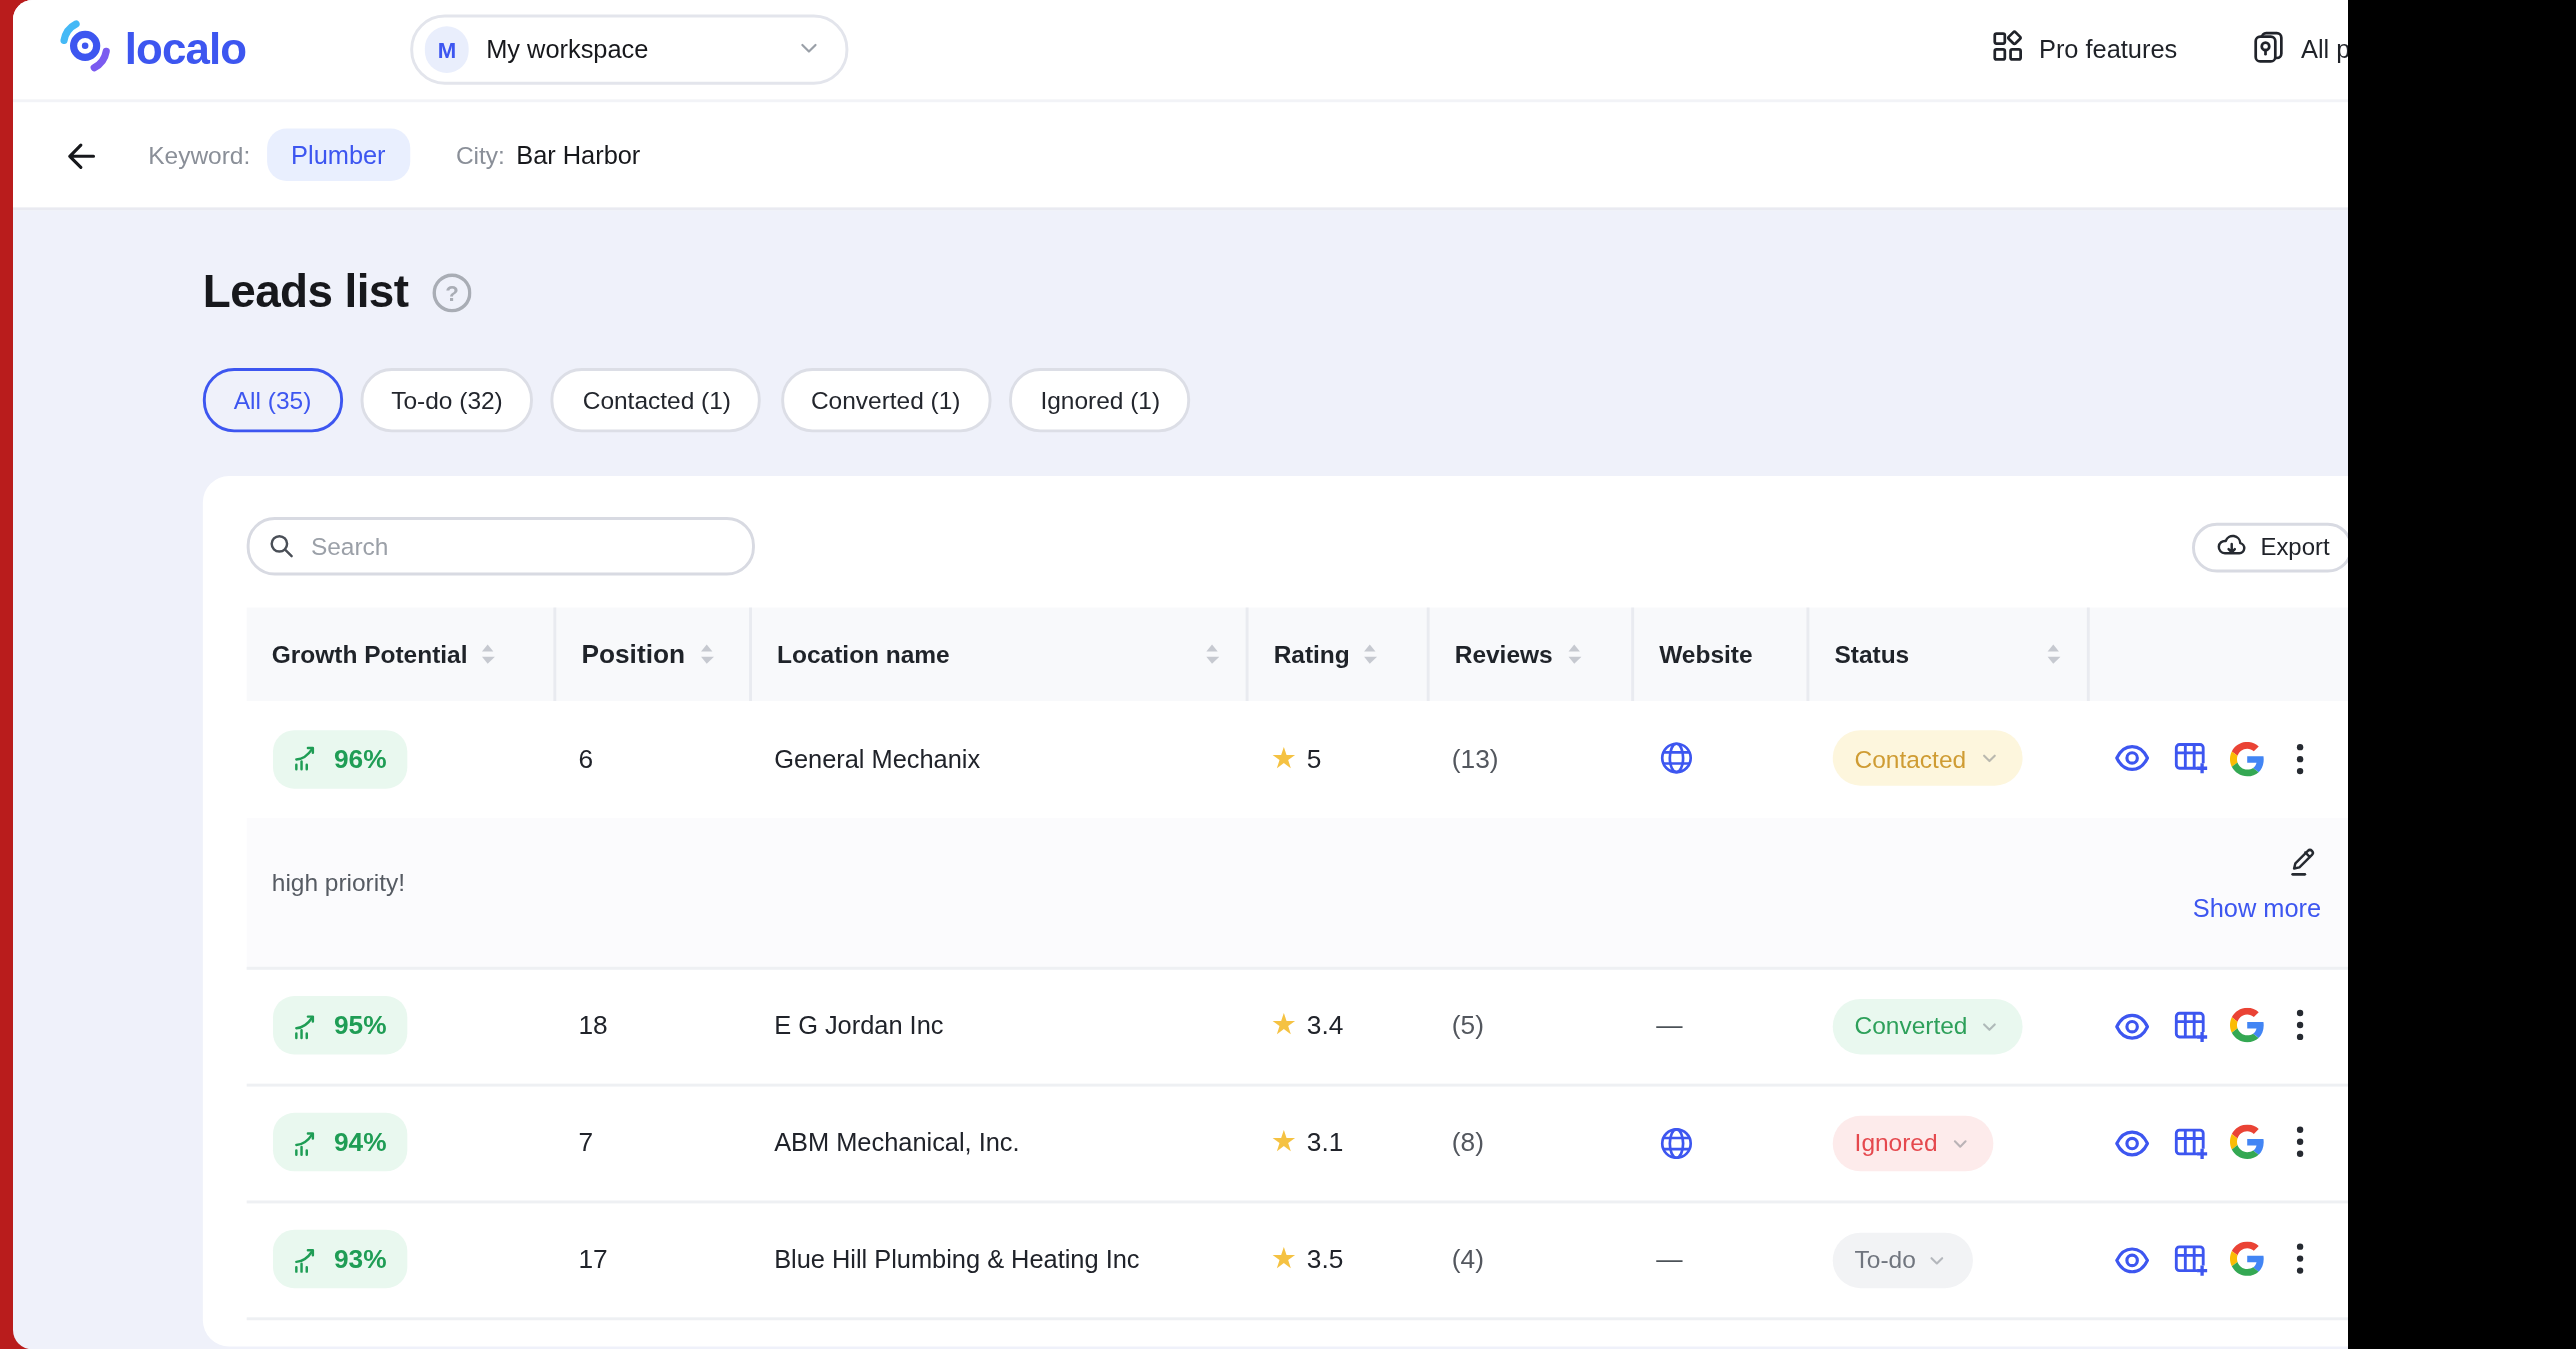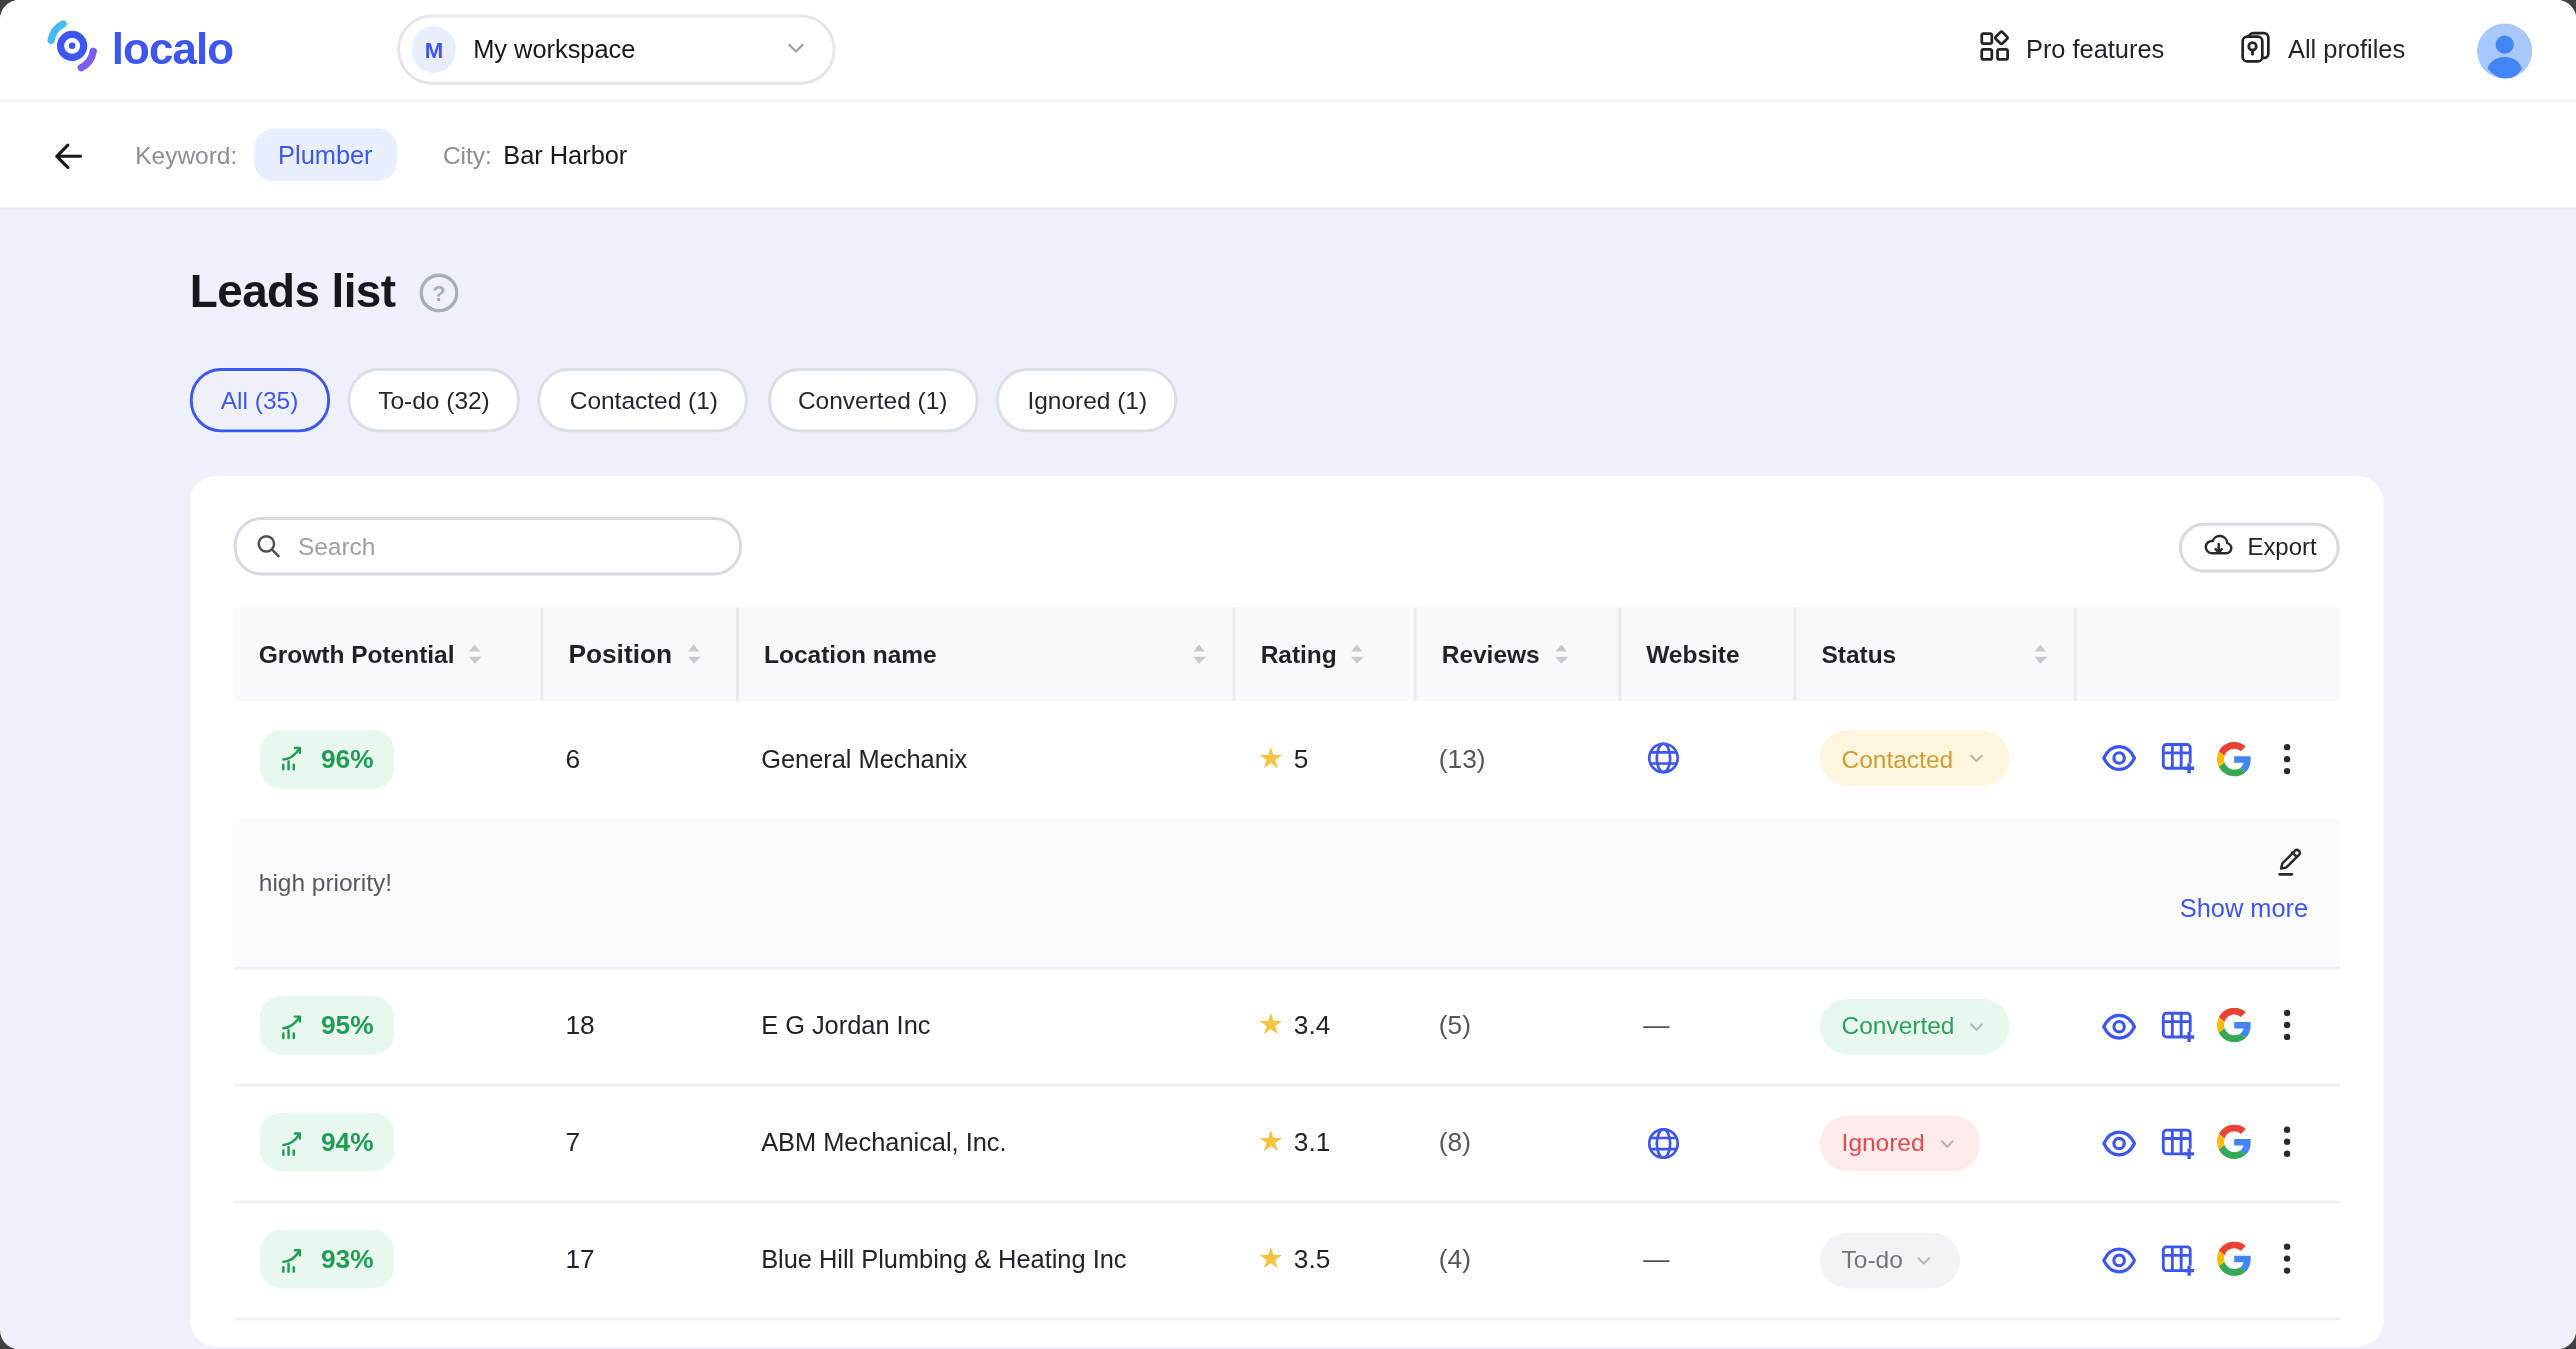--- a/index.html
+++ b/index.html
@@ -1,17 +1,17 @@
 <!DOCTYPE html>
 <html style="font-size:9px"><head>
 <meta charset="utf-8">
 <style>
   html,body{margin:0;padding:0;background:#000;}
   *{box-sizing:border-box;}
-  .stage{width:2576px;height:1350px;background:#404040;overflow:hidden;position:relative;}
+  .stage{width:2348px;height:1350px;background:#b91c1c;overflow:hidden;position:relative;padding-left:13px;}
   .scale{width:882px;height:462px;transform:scale(2.92092);transform-origin:0 0;
          font-family:"Liberation Sans",sans-serif;color:#20232a;}
   .app{width:882px;height:462px;background:#eff1fa;border-radius:6.7px;overflow:hidden;
        display:flex;flex-direction:column;}
 
   
   .topbar{height:35px;background:#fff;display:flex;align-items:center;padding:0 14.6px 0 13.5px;
           border-bottom:0.6px solid #f2f3f7;flex:0 0 auto;}
   .logo{display:flex;align-items:center;gap:3.4px;}
   .logo-word{font-size:15px;font-weight:800;color:#3d56f0;letter-spacing:-0.3px;line-height:1;}

